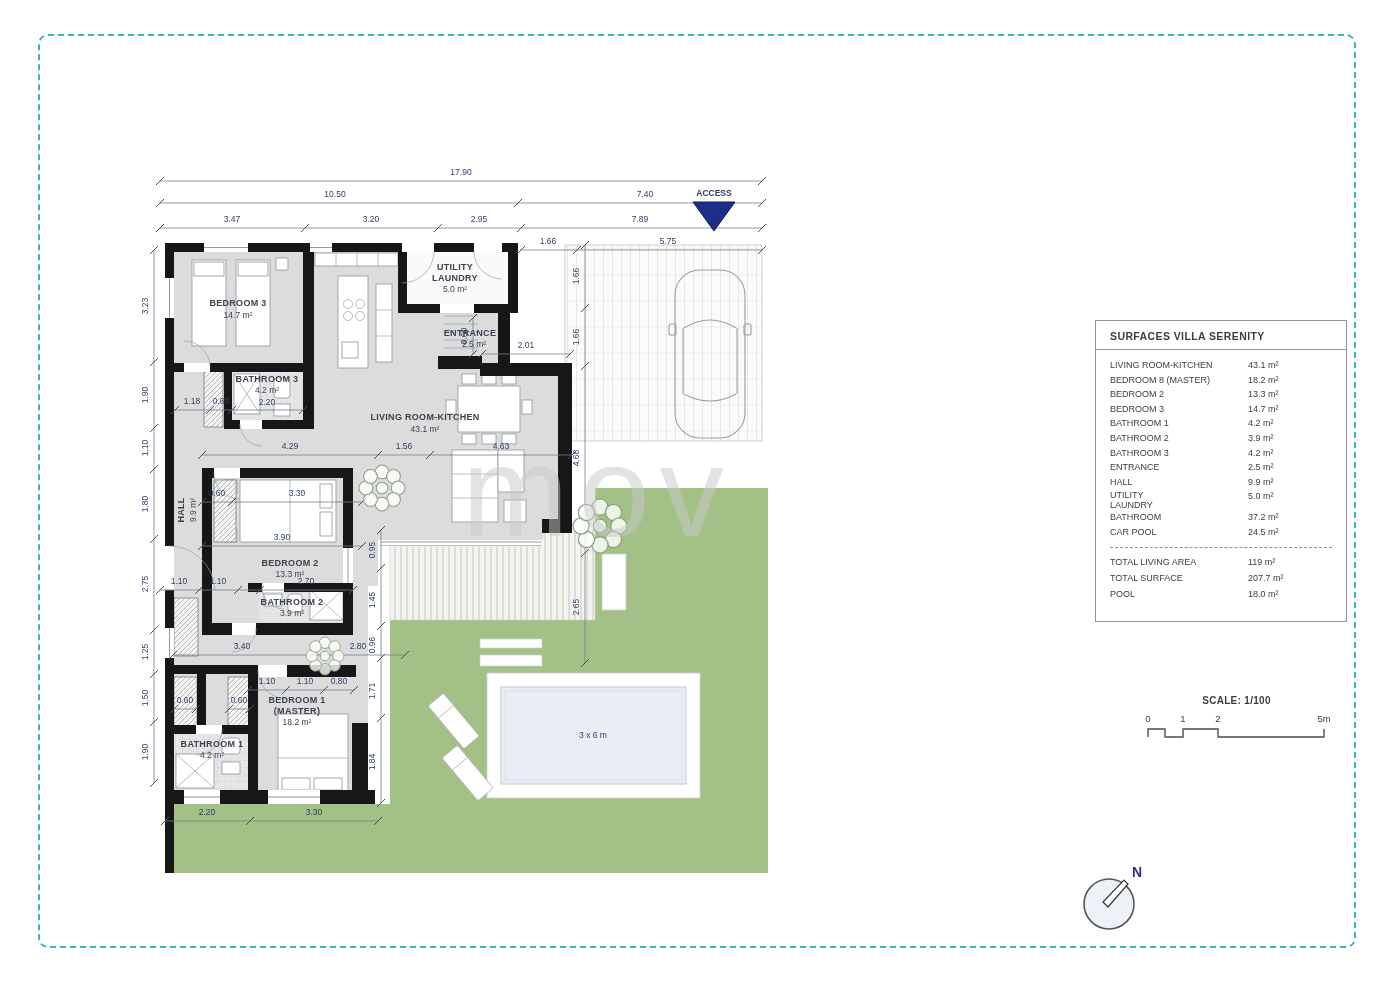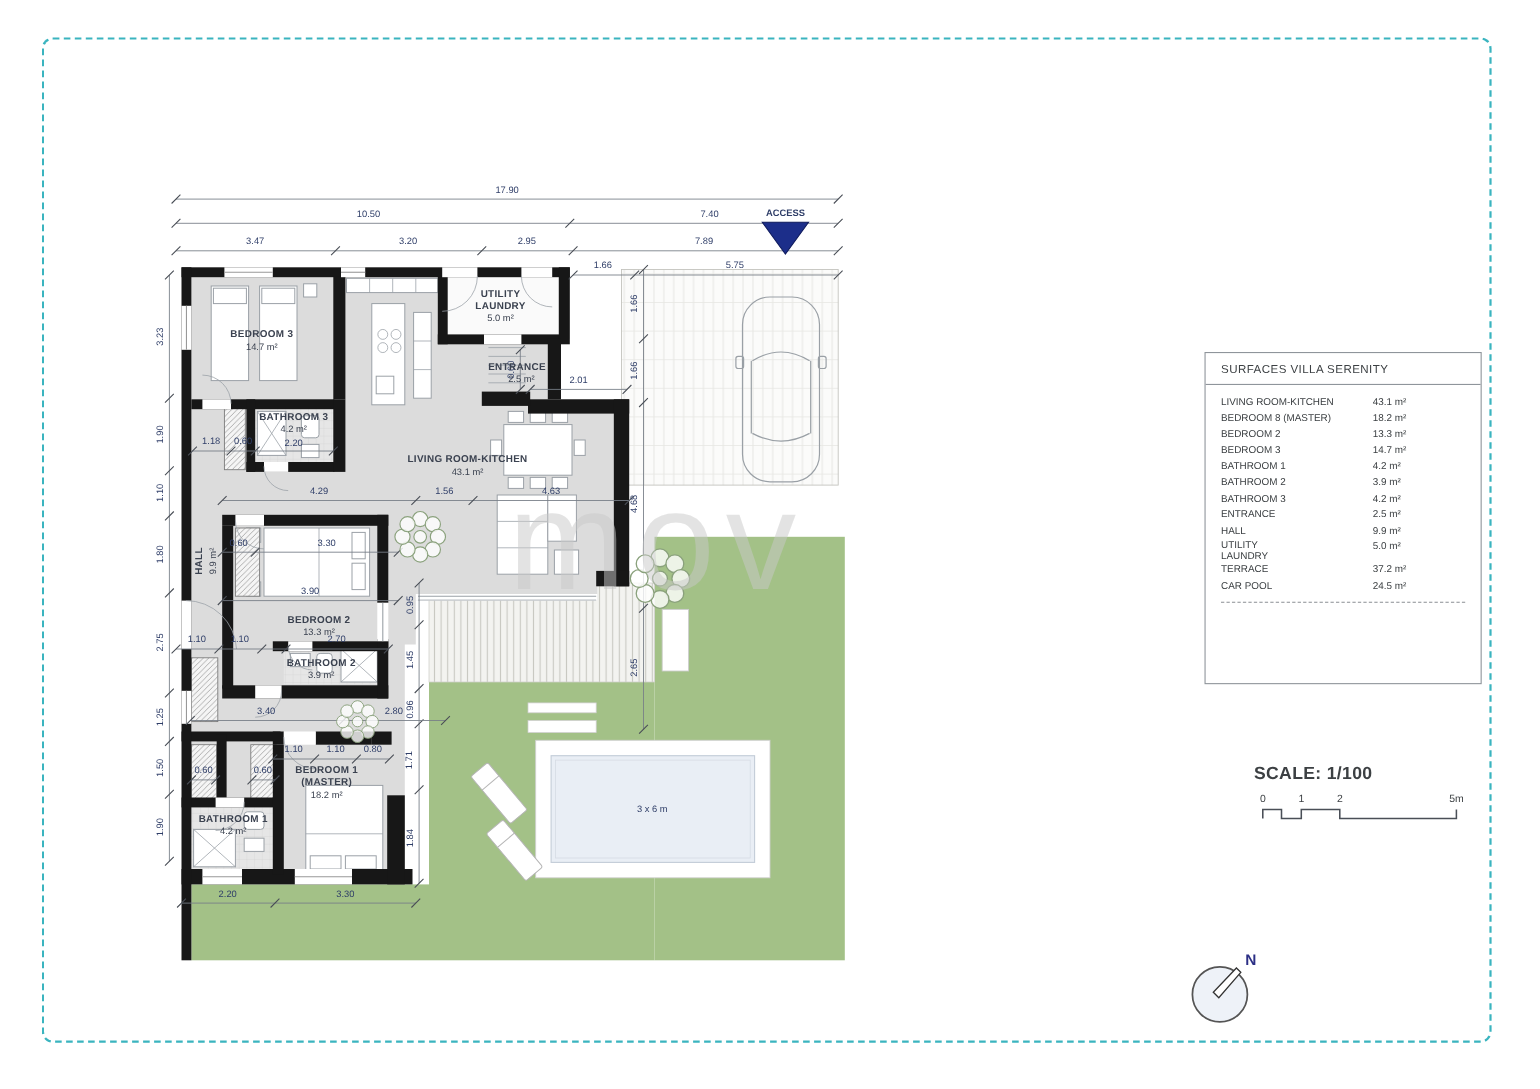--- a/index.html
+++ b/index.html
@@ -16,32 +16,32 @@
   .dt{font-size:8.5px;fill:#2f3e68;text-anchor:middle}
   .rt{font-size:9px;font-weight:bold;fill:#3b4250;text-anchor:middle;letter-spacing:.3px}
   .rt2{font-size:8.5px;fill:#3b4250;text-anchor:middle}
   .furn{fill:#ffffff;stroke:#9aa0a6;stroke-width:.9}
   .thin{stroke:#9aa0a6;stroke-width:.7;fill:none}
   .carline{fill:none;stroke:#9aa0a6;stroke-width:1.1}
   .treec{stroke:#8aa17c;stroke-width:.9;fill:#ffffff;fill-opacity:.8}
   
   .legend{position:absolute;left:1095px;top:320px;width:252px;height:302px;
           border:1.5px solid #8f959b;background:#fff;box-sizing:border-box;color:#3c4043;z-index:3}
-  .legend-title{font-size:10.5px;font-weight:normal;letter-spacing:.4px;
+  .legend-title{font-size:10.5px;font-weight:bold;letter-spacing:.4px;
           padding:9px 14px 7px;border-bottom:1px solid #8f959b}
   .legend-body{padding:8px 14px 0}
   .lrow{display:flex;font-size:9px;line-height:14.6px}
   .ll{width:138px}
   .lv{width:64px}
   .ml{line-height:9.5px;padding-top:2px}
   .ldiv{border-top:1px dashed #8a8f94;margin:7px 0 6px}
   .totals .lrow{line-height:16.4px}
   
   .scalebox{position:absolute;left:1140px;top:695px;width:195px;color:#3c4043;z-index:3}
-  .scaletitle{font-size:16px;font-weight:bold;text-align:left;letter-spacing:.3px;padding-right:2px}
+  .scaletitle{font-size:10px;font-weight:bold;text-align:center;letter-spacing:.3px;padding-right:2px}
   .st{font-size:9.5px;fill:#3c4043;text-anchor:middle}
   .sbar{stroke:#4a4f57;stroke-width:1.4;fill:none}
   
   .compass{position:absolute;left:1062px;top:850px;z-index:3}
   .nlabel{font-size:14px;font-weight:bold;fill:#2c2f85}
   
   .watermark{position:absolute;left:462px;top:418px;font-size:128px;font-weight:300;
              letter-spacing:10px;color:#c9c9c9;opacity:.5;z-index:2;pointer-events:none}
 </style>
 </head>
@@ -463,28 +463,42 @@
     <div class="lrow">
       <span class="ll">HALL</span>
       <span class="lv">9.9 m²</span>
       </div>
     <div class="lrow">
       <span class="ll ml"><span>UTILITY</span><br>
         <span>LAUNDRY</span></span>
       <span class="lv">5.0 m²</span>
       </div>
     <div class="lrow">
-      <span class="ll">TERRACE</span>
+      <span class="ll">BATHROOM</span>
       <span class="lv">37.2 m²</span>
       </div>
     <div class="lrow">
       <span class="ll">CAR POOL</span>
       <span class="lv">24.5 m²</span>
       </div>
     <div class="ldiv"></div>
+    <div class="totals">
+      <div class="lrow">
+        <span class="ll">TOTAL LIVING AREA</span>
+        <span class="lv">119 m²</span>
+        </div>
+      <div class="lrow">
+        <span class="ll">TOTAL SURFACE</span>
+        <span class="lv">207.7 m²</span>
+        </div>
+      <div class="lrow">
+        <span class="ll">POOL</span>
+        <span class="lv">18.0 m²</span>
+        </div>
+    </div>
   </div>
 </div>
 
 <div class="scalebox">
   <div class="scaletitle">SCALE: 1/100</div>
   <svg width="195" height="40" viewBox="0 0 195 40">
     <text class="st" x="8" y="16">0</text>
     <text class="st" x="43" y="16">1</text>
     <text class="st" x="78" y="16">2</text>
     <text class="st" x="184" y="16">5m</text>

